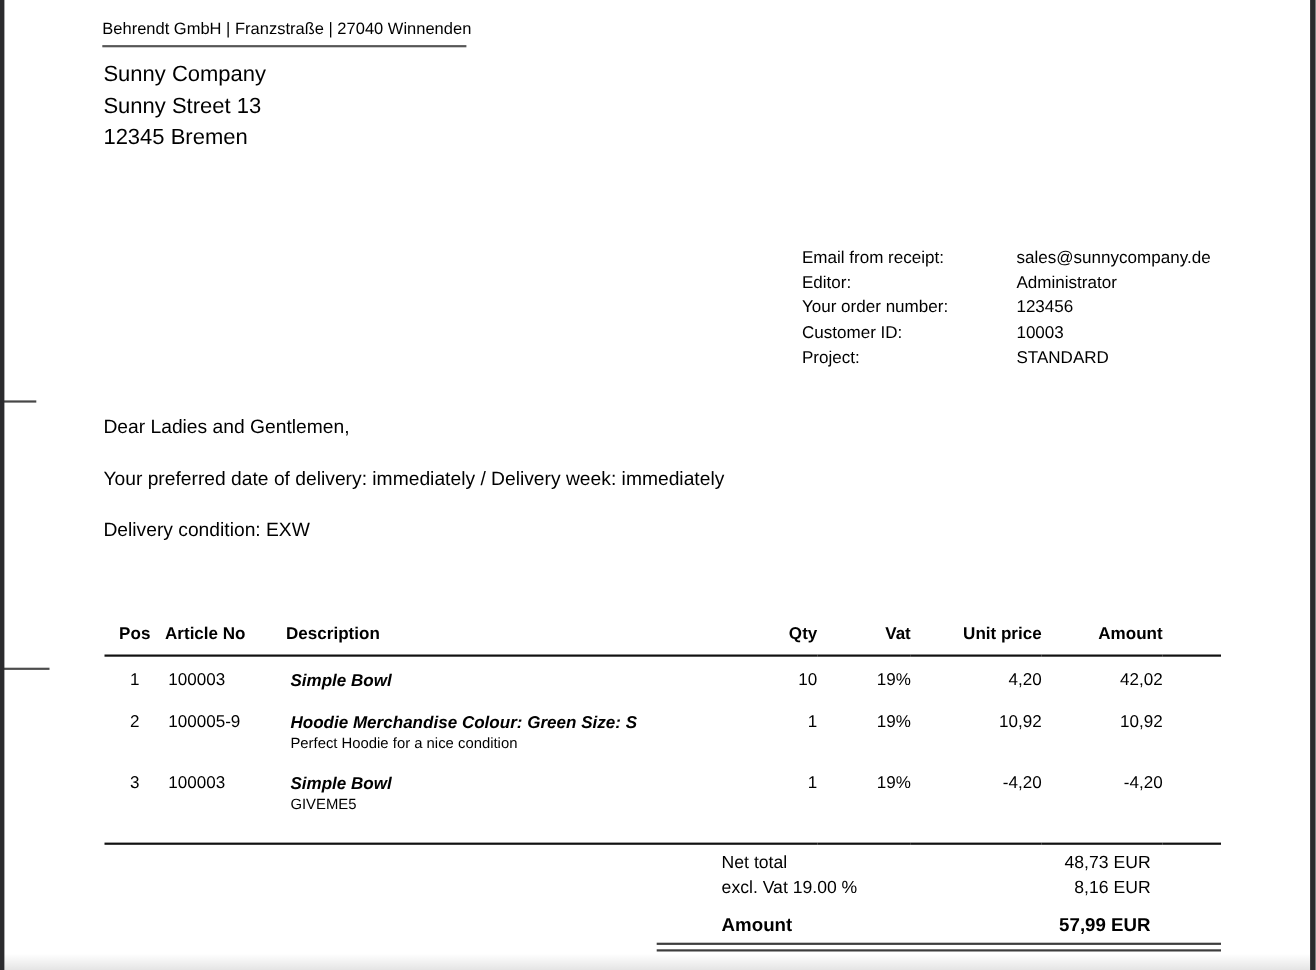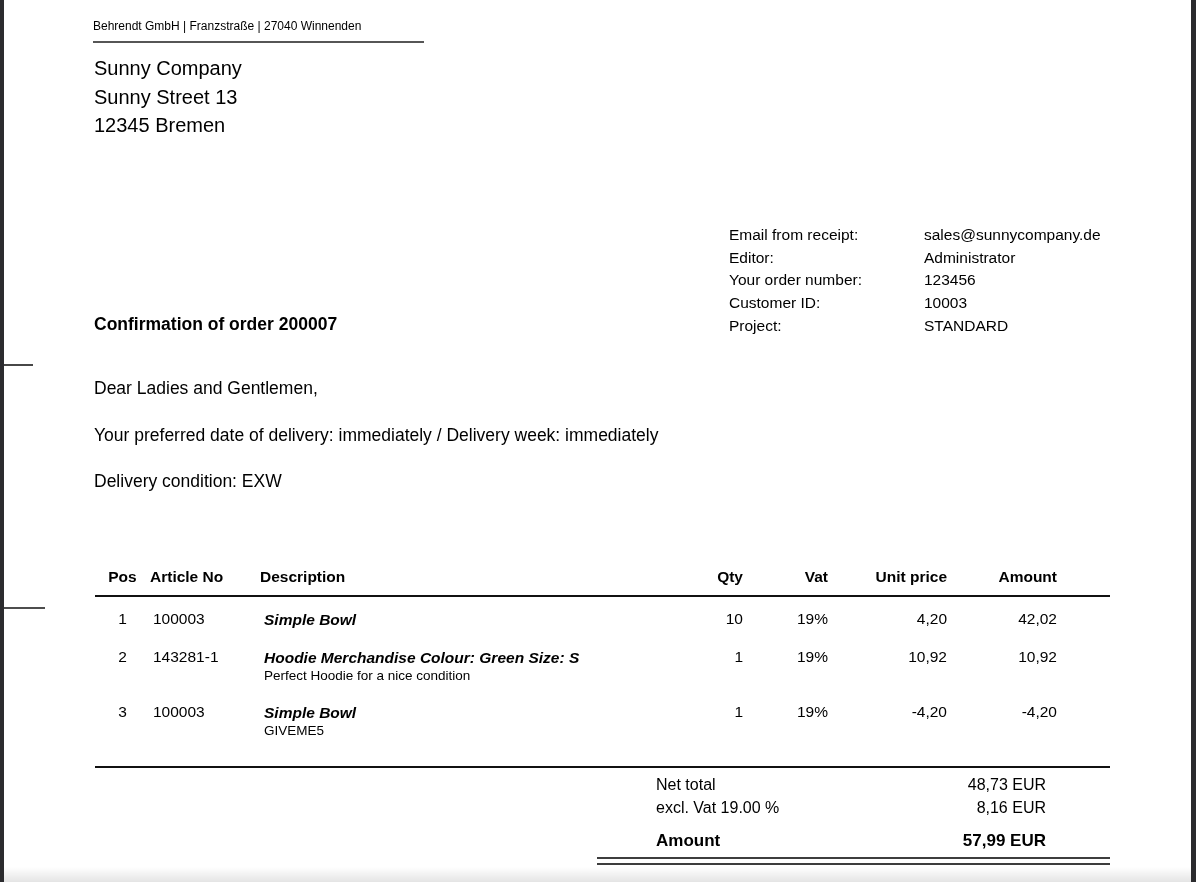--- a/index.html
+++ b/index.html
@@ -15,21 +15,21 @@
   .edge-bar-left  { position: absolute; left: 0; top: 0; width: 4px; height: 882px; background: #2b2b2e; z-index: 6; }
   .edge-bar-right { position: absolute; right: 0; top: 0; width: 5px; height: 882px; background: #2b2b2e; z-index: 6; }
   .fold-mark-top    { position: absolute; left: 0; top: 364px; width: 33px; height: 2px; background: #474747; z-index: 5; }
   .fold-mark-center { position: absolute; left: 0; top: 607px; width: 45px; height: 2px; background: #4d4d4d; z-index: 5; }
   .page-bottom-shade { position: absolute; left: 4px; right: 5px; bottom: 0; height: 15px;
     background: linear-gradient(to bottom, rgba(0,0,0,0) 0%, rgba(0,0,0,0.105) 100%); z-index: 4; }
 
   
   .sender-line {
     position: absolute; left: 93px; top: 18px; width: 331px;
-    font-size: 12px; line-height: 17px; padding-bottom: 6px;
+    font-size: 15px; line-height: 17px; padding-bottom: 6px;
     border-bottom: 2px solid #565656; white-space: nowrap;
   }
 
   
   .recipient { position: absolute; left: 94px; top: 54px; font-size: 20px; line-height: 28.6px; }
 
   
   .meta-block { position: absolute; left: 729px; top: 224px; font-size: 15.5px; line-height: 22.7px; }
   .meta-row { display: flex; gap: 24px; }
   .meta-label { width: 171px; }
@@ -111,21 +111,20 @@
     <div class="meta-row">
       <div class="meta-label">Customer ID:</div>
       <div class="meta-value">10003</div>
     </div>
     <div class="meta-row">
       <div class="meta-label">Project:</div>
       <div class="meta-value">STANDARD</div>
     </div>
   </div>
 
-  <div class="doc-title">Confirmation of order 200007</div>
 
   <div class="letter-body">
     <p>Dear Ladies and Gentlemen,</p>
     <p>Your preferred date of delivery: immediately / Delivery week: immediately</p>
     <p>Delivery condition: EXW</p>
   </div>
 
   <table class="items">
     <colgroup>
       <col class="c-pos">
@@ -158,21 +157,21 @@
 
         </td>
         <td class="ar">10</td>
         <td class="ar">19%</td>
         <td class="ar">4,20</td>
         <td class="ar">42,02</td>
         <td></td>
       </tr>
       <tr>
         <td class="ac">2</td>
-        <td class="art-cell">143281-1</td>
+        <td class="art-cell">100005-9</td>
         <td class="desc-cell">
           <div class="item-desc">Hoodie Merchandise Colour: Green Size: S</div>
           <div class="item-note">Perfect Hoodie for a nice condition</div>
         </td>
         <td class="ar">1</td>
         <td class="ar">19%</td>
         <td class="ar">10,92</td>
         <td class="ar">10,92</td>
         <td></td>
       </tr>

